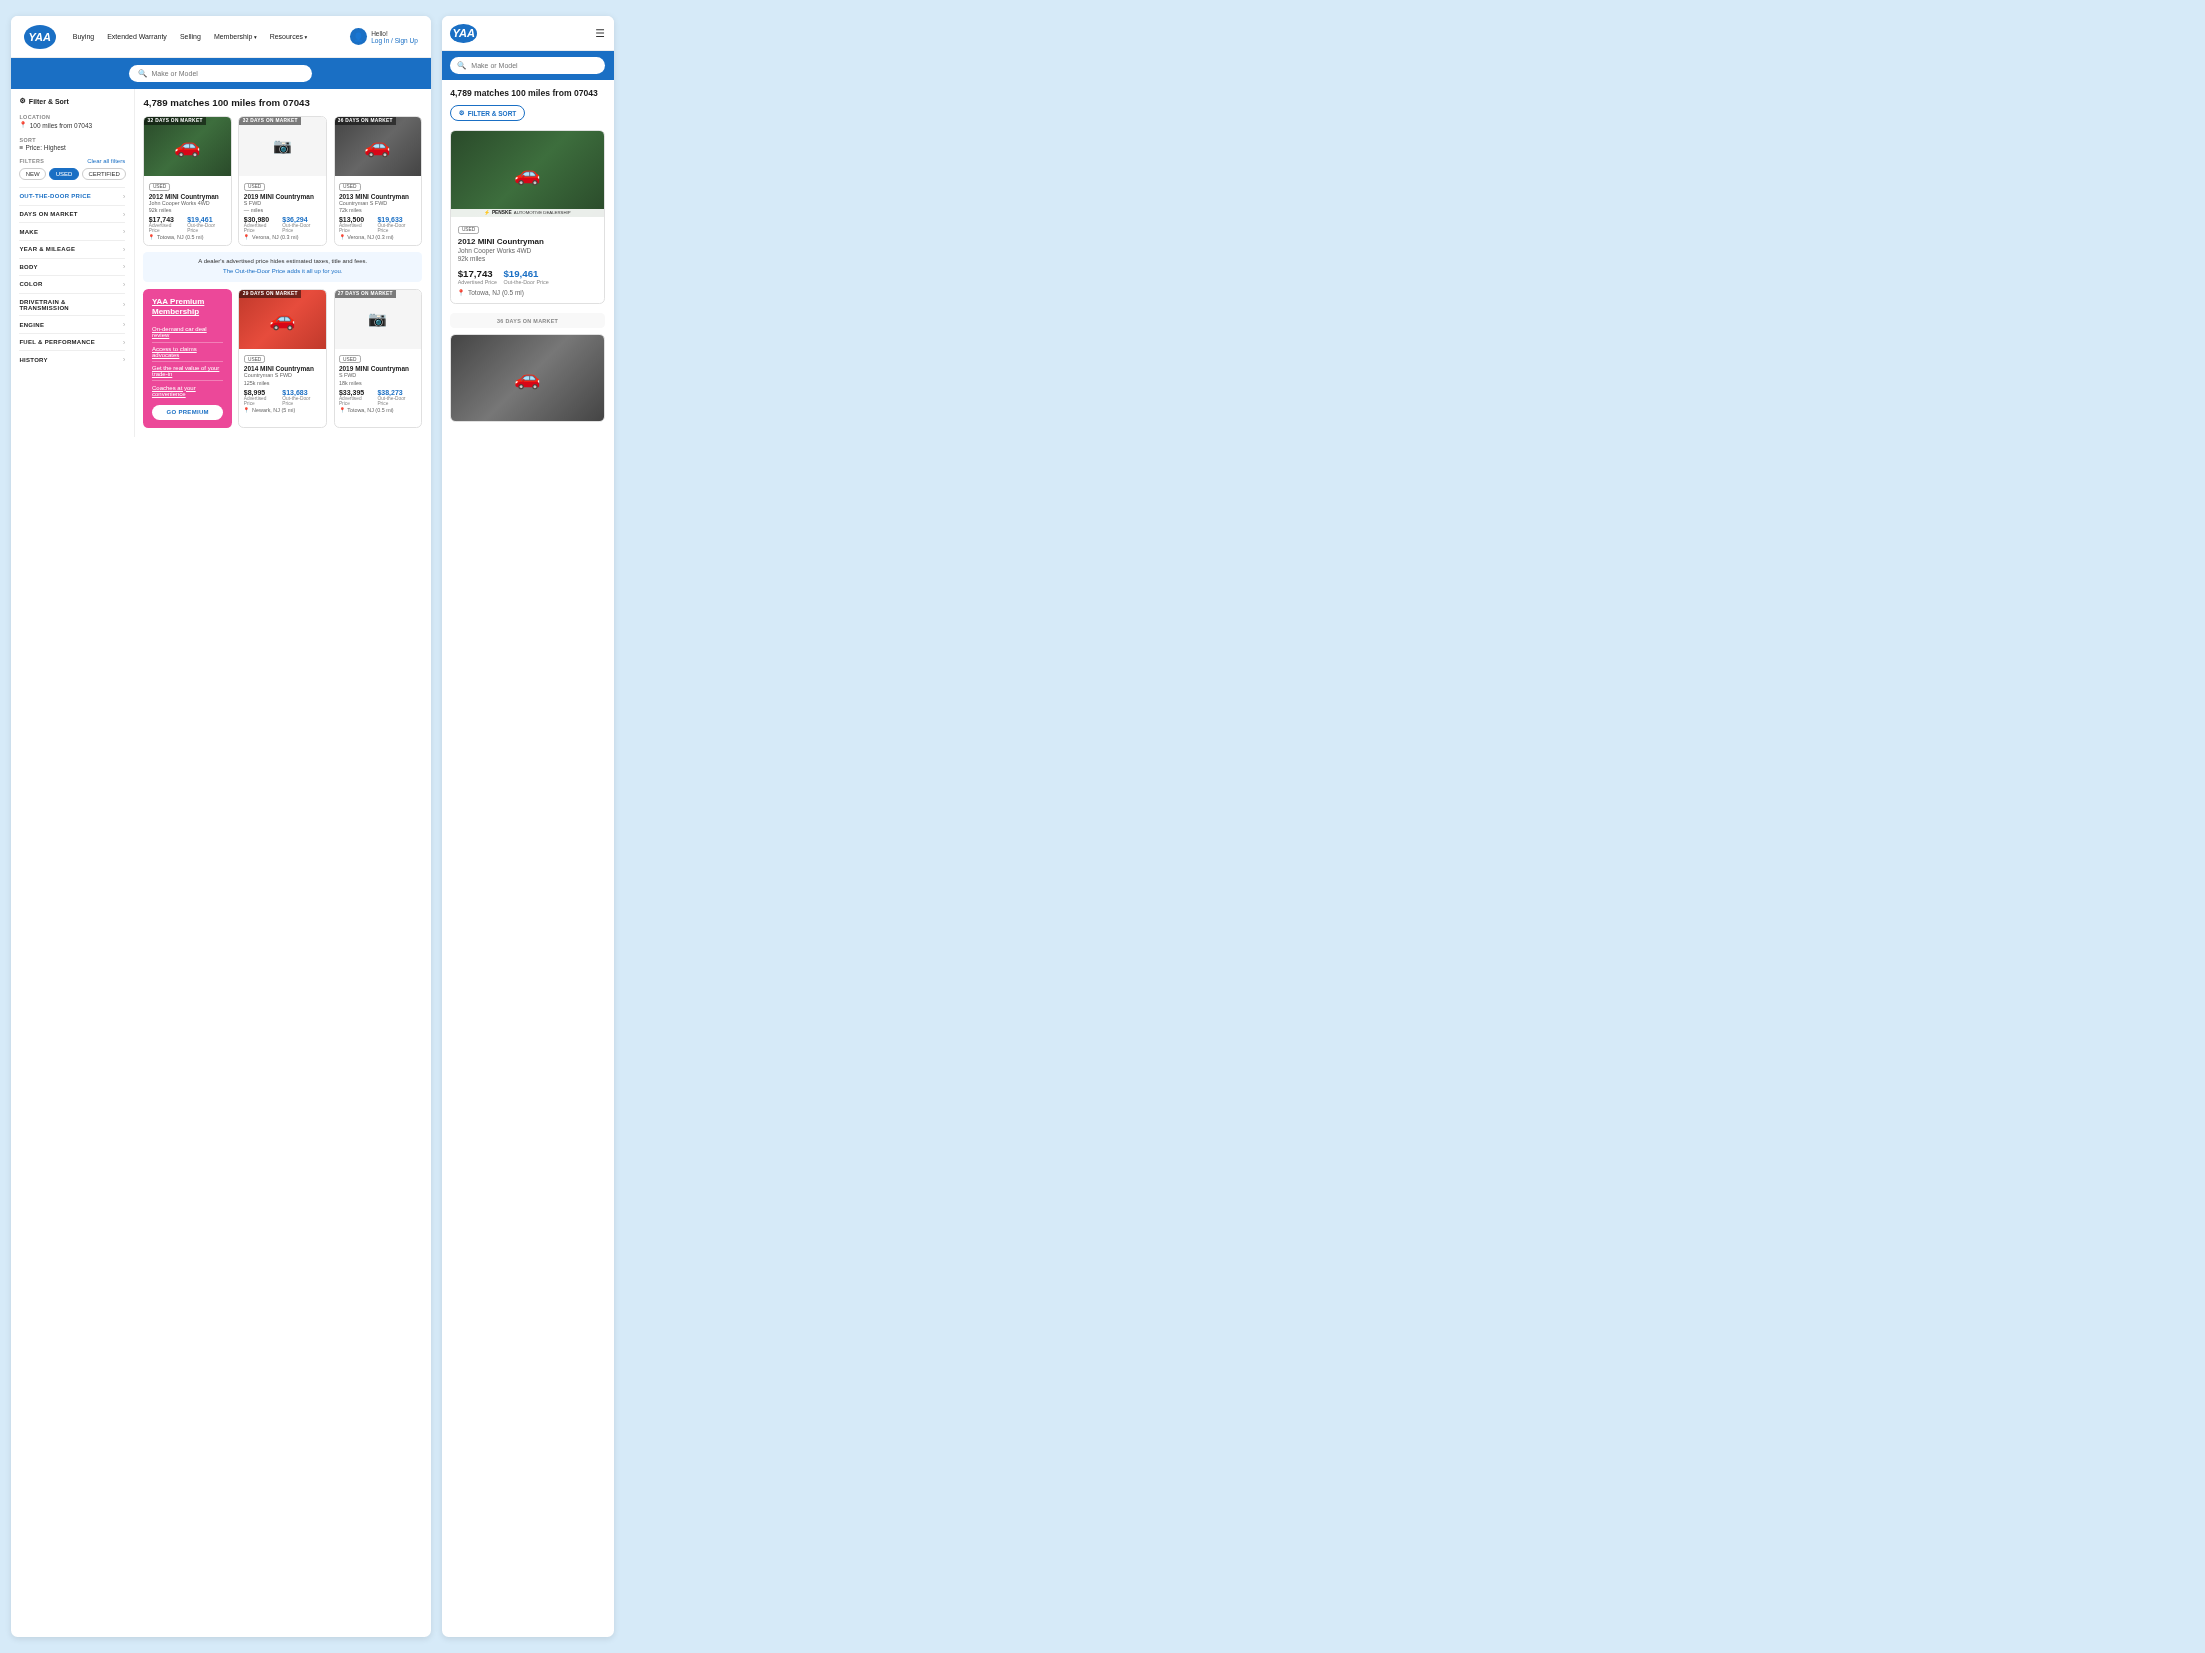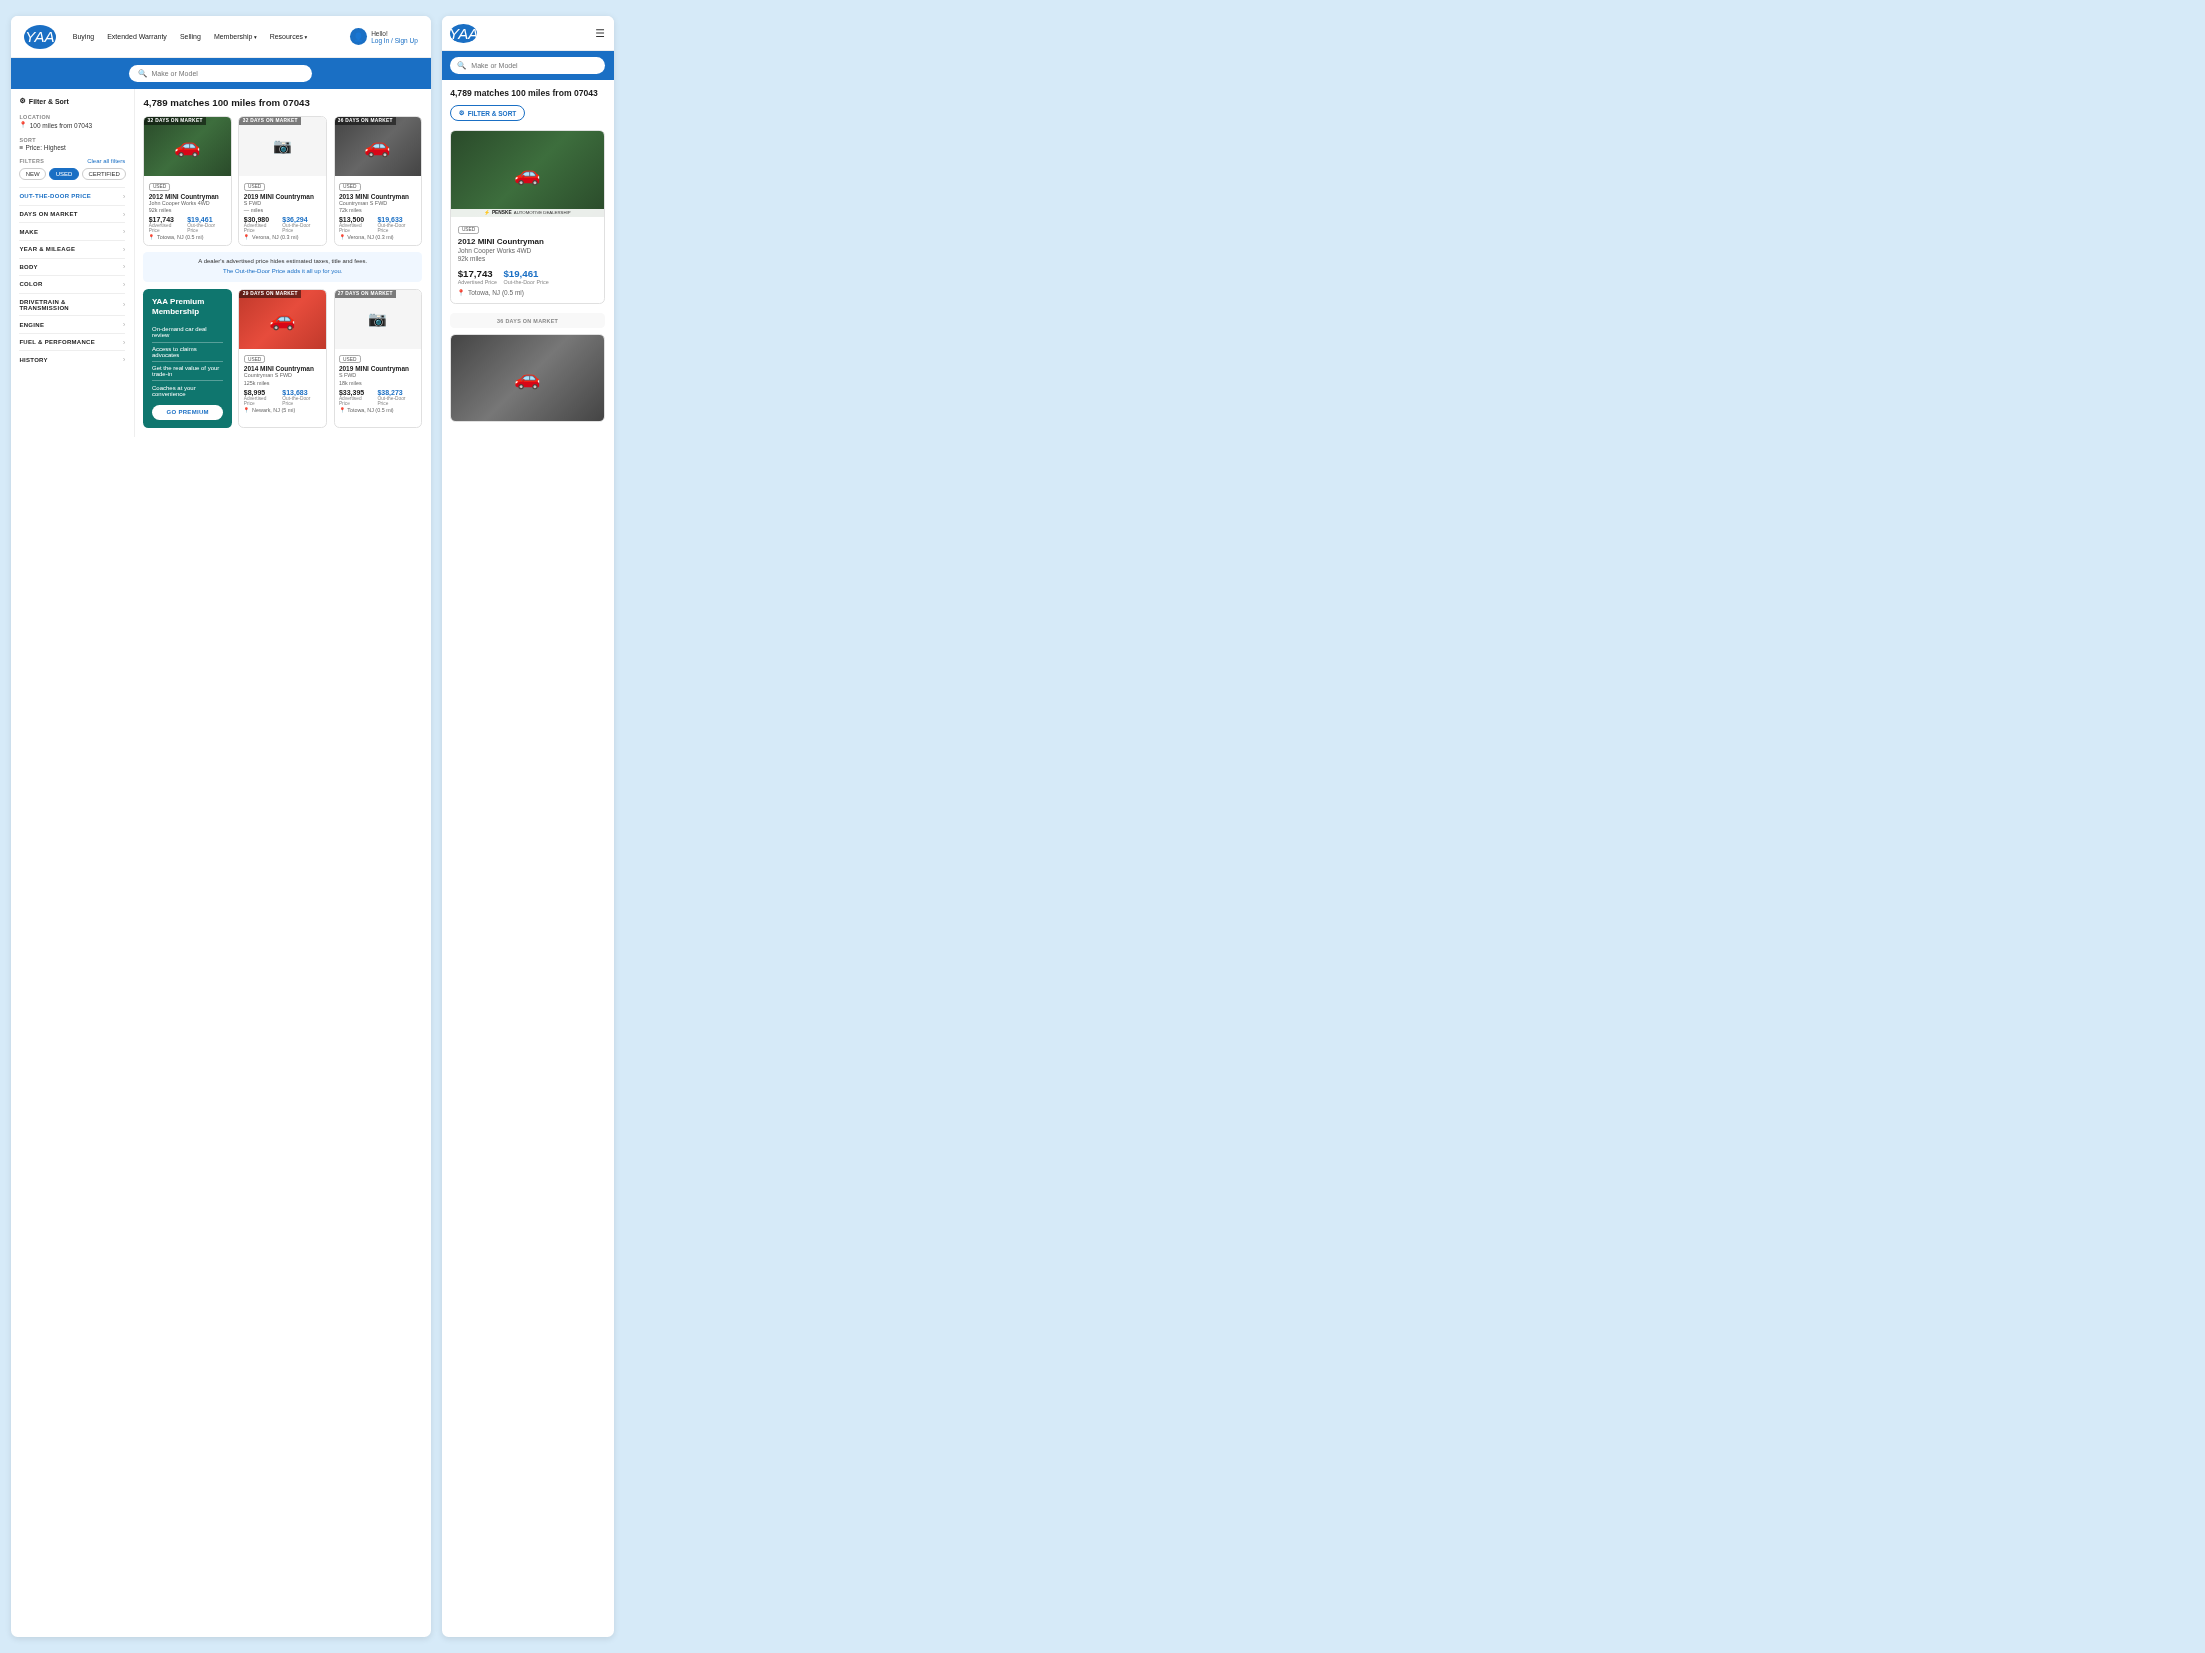--- a/index.html
+++ b/index.html
@@ -33,22 +33,22 @@
     }
     .logo-wrap {
       background: #1a6fc4;
       border-radius: 50%;
       width: 32px; height: 24px;
       display: flex; align-items: center; justify-content: center;
       flex-shrink: 0;
     }
     .logo-text {
       color: white;
-      font-weight: 400;
-      font-size: 15px;
+      font-weight: 700;
+      font-size: 11px;
       font-style: italic;
     }
     .nav-links {
       display: flex;
       gap: 13px;
       align-items: center;
     }
     .nav-link {
       color: #1a1a1a;
       font-size: 7px;
@@ -234,24 +234,25 @@
       padding: 5.4px 7.5px;
       text-align: center;
       font-size: 6px;
       color: #333;
       line-height: 1.6;
     }
     .info-bar span { color: #1a6fc4; }
 
     
     .premium-card {
-      background: #0f766e;
+      background: #ec4899;
       border-radius: 5.4px;
       padding: 8.6px;
       color: white;
+      text-decoration: underline;
     }
     .premium-title { font-size: 8px; font-weight: 800; margin-bottom: 5.4px; line-height: 1.3; }
     .premium-feature {
       font-size: 6px; padding: 3.2px 0;
       border-bottom: 0.5px solid rgba(255,255,255,0.3);
     }
     .premium-feature:last-of-type { border-bottom: none; }
     .go-premium-btn {
       background: white; color: #1a6fc4;
       border: none; border-radius: 10.8px;

